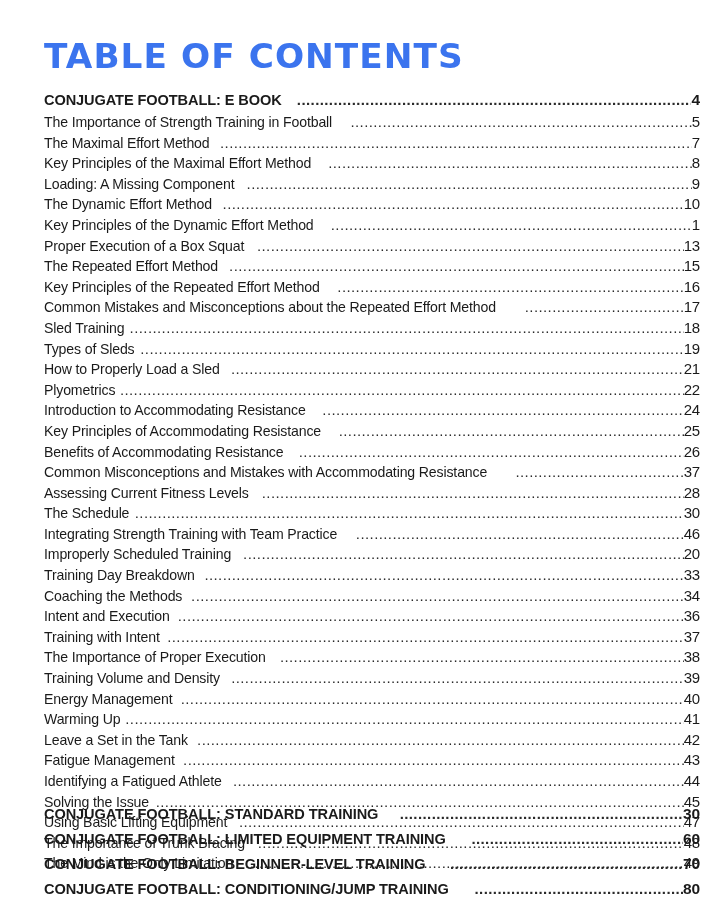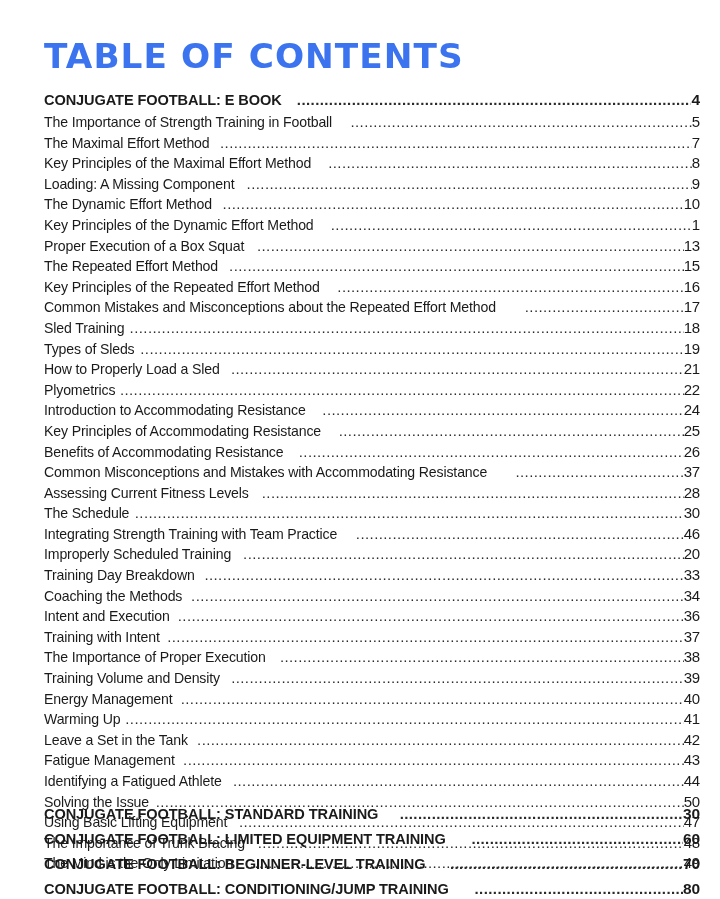--- a/index.html
+++ b/index.html
@@ -305,21 +305,21 @@
         <span class="toc-page">43</span>
       </div>
       <div class="toc-row level-sub">
         <span class="toc-label">Identifying a Fatigued Athlete</span>
         <span class="toc-dots">................................................................................................................................................................................................................................................................................................................................................................................................................</span>
         <span class="toc-page">44</span>
       </div>
       <div class="toc-row level-sub">
         <span class="toc-label">Solving the Issue</span>
         <span class="toc-dots">................................................................................................................................................................................................................................................................................................................................................................................................................</span>
-        <span class="toc-page">50</span>
+        <span class="toc-page">45</span>
       </div>
       <div class="toc-row level-sub">
         <span class="toc-label">Using Basic Lifting Equipment</span>
         <span class="toc-dots">................................................................................................................................................................................................................................................................................................................................................................................................................</span>
         <span class="toc-page">47</span>
       </div>
       <div class="toc-row level-sub">
         <span class="toc-label">The Importance of Trunk Bracing</span>
         <span class="toc-dots">................................................................................................................................................................................................................................................................................................................................................................................................................</span>
         <span class="toc-page">48</span>

